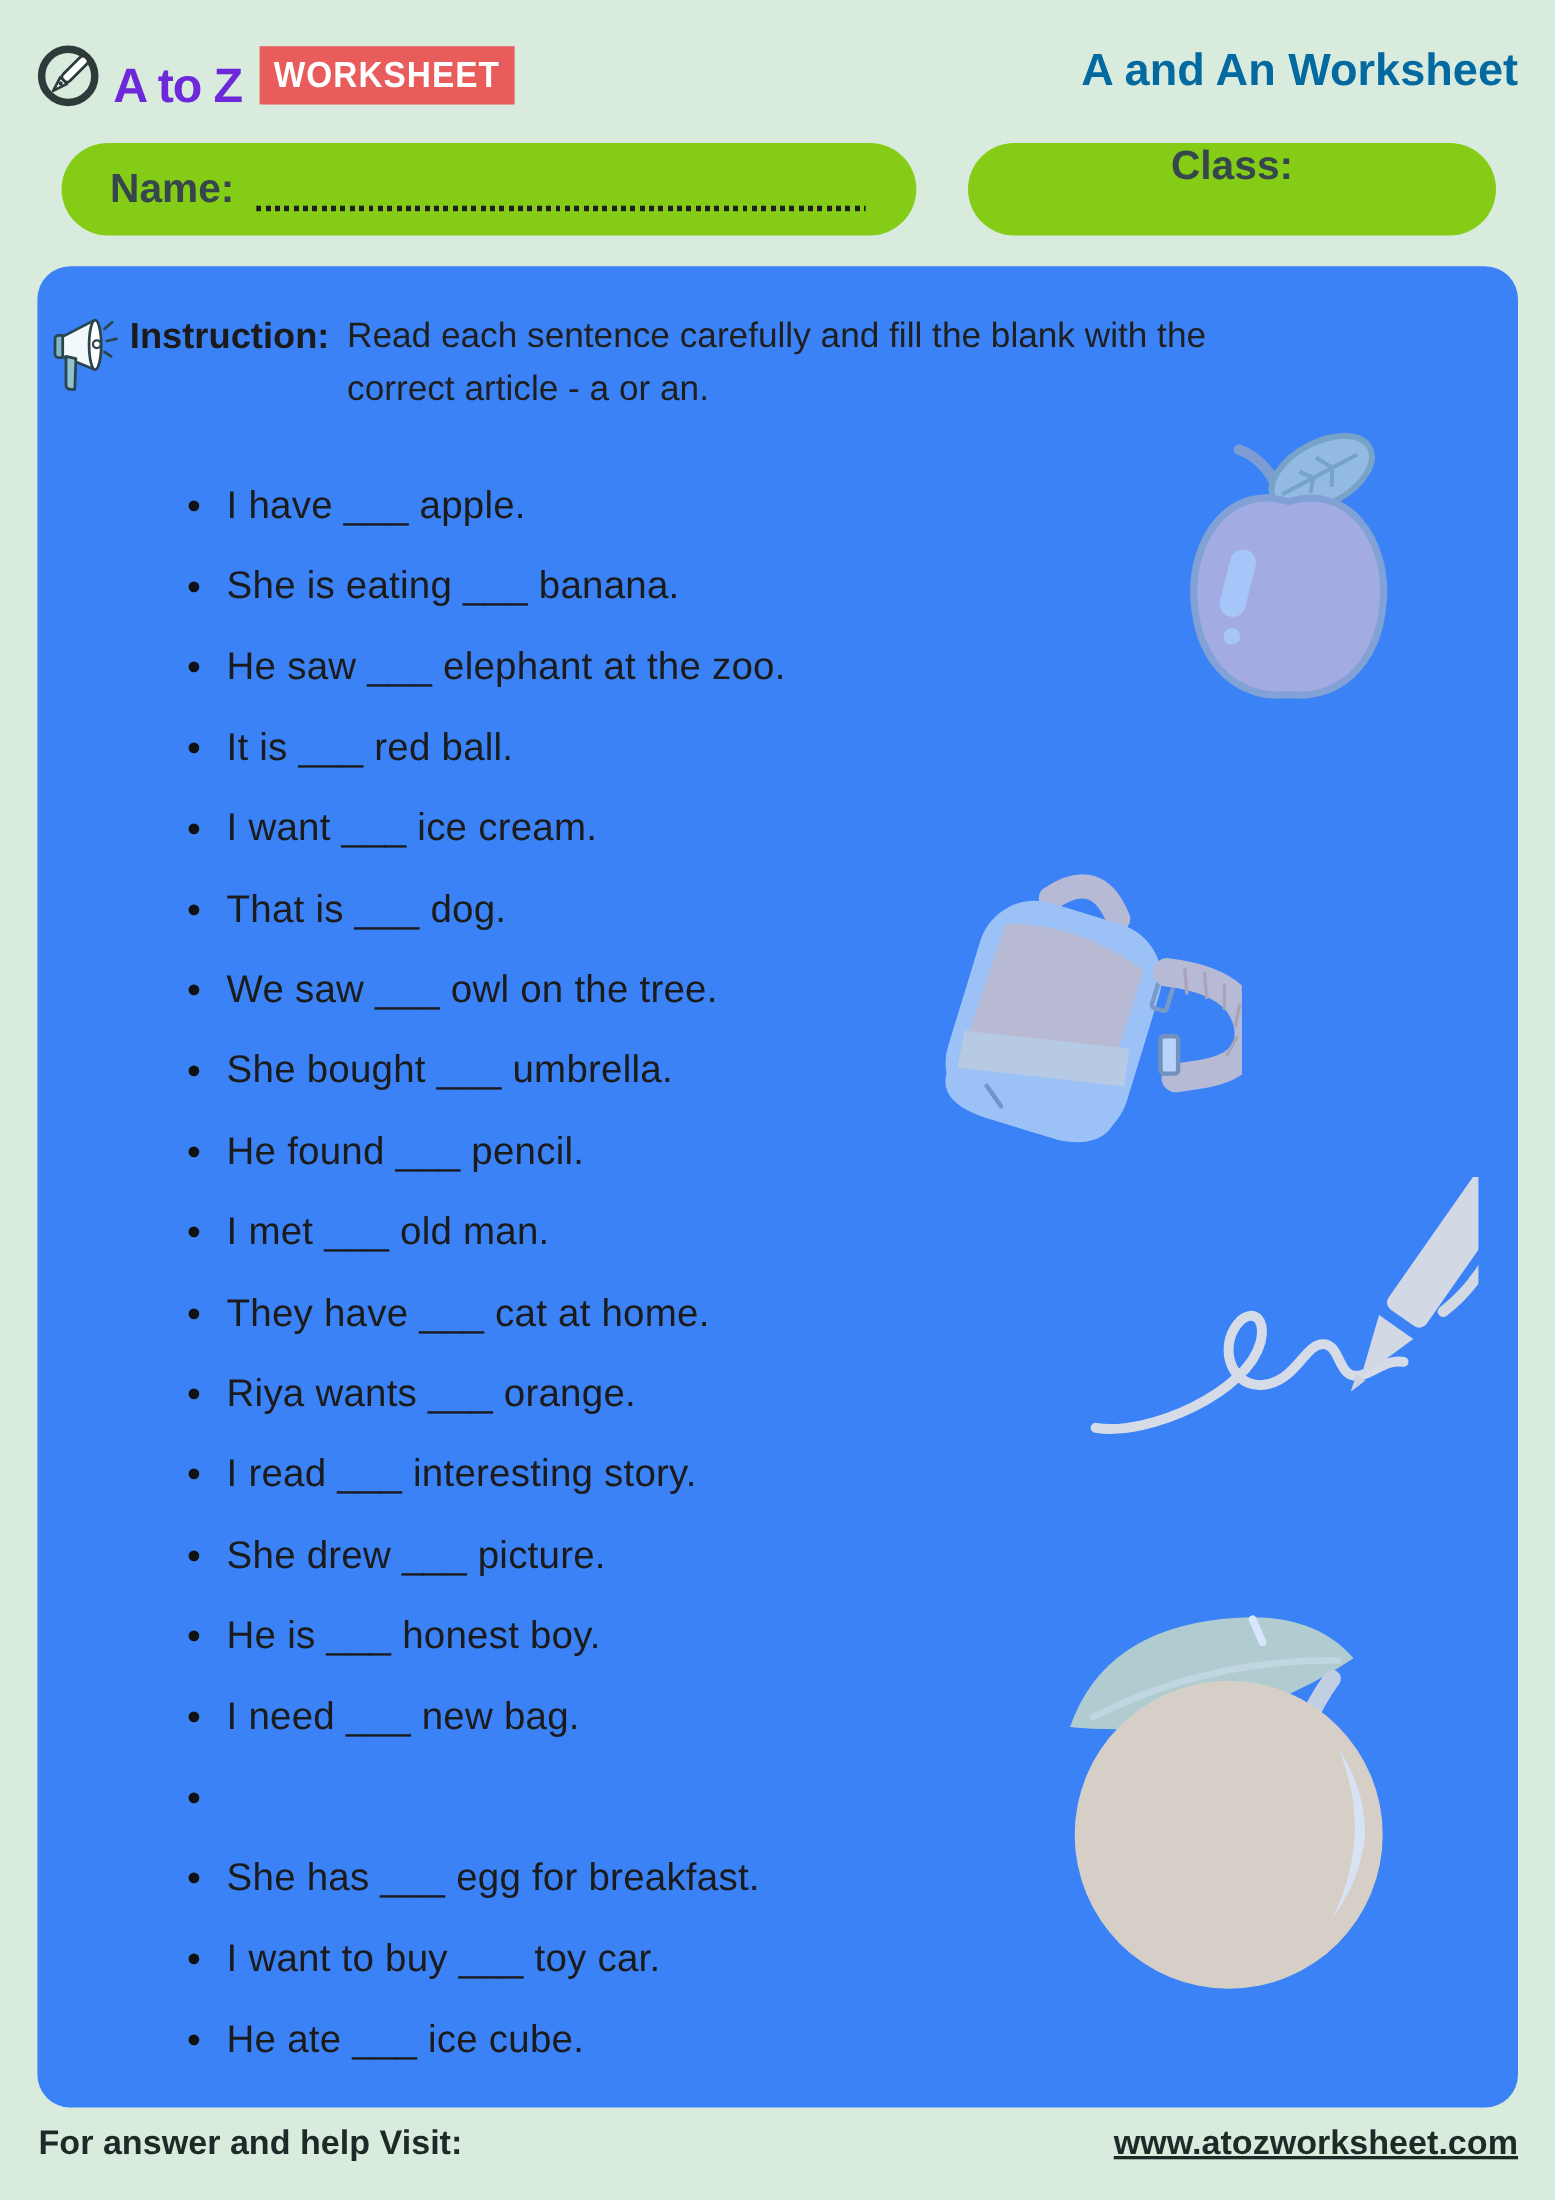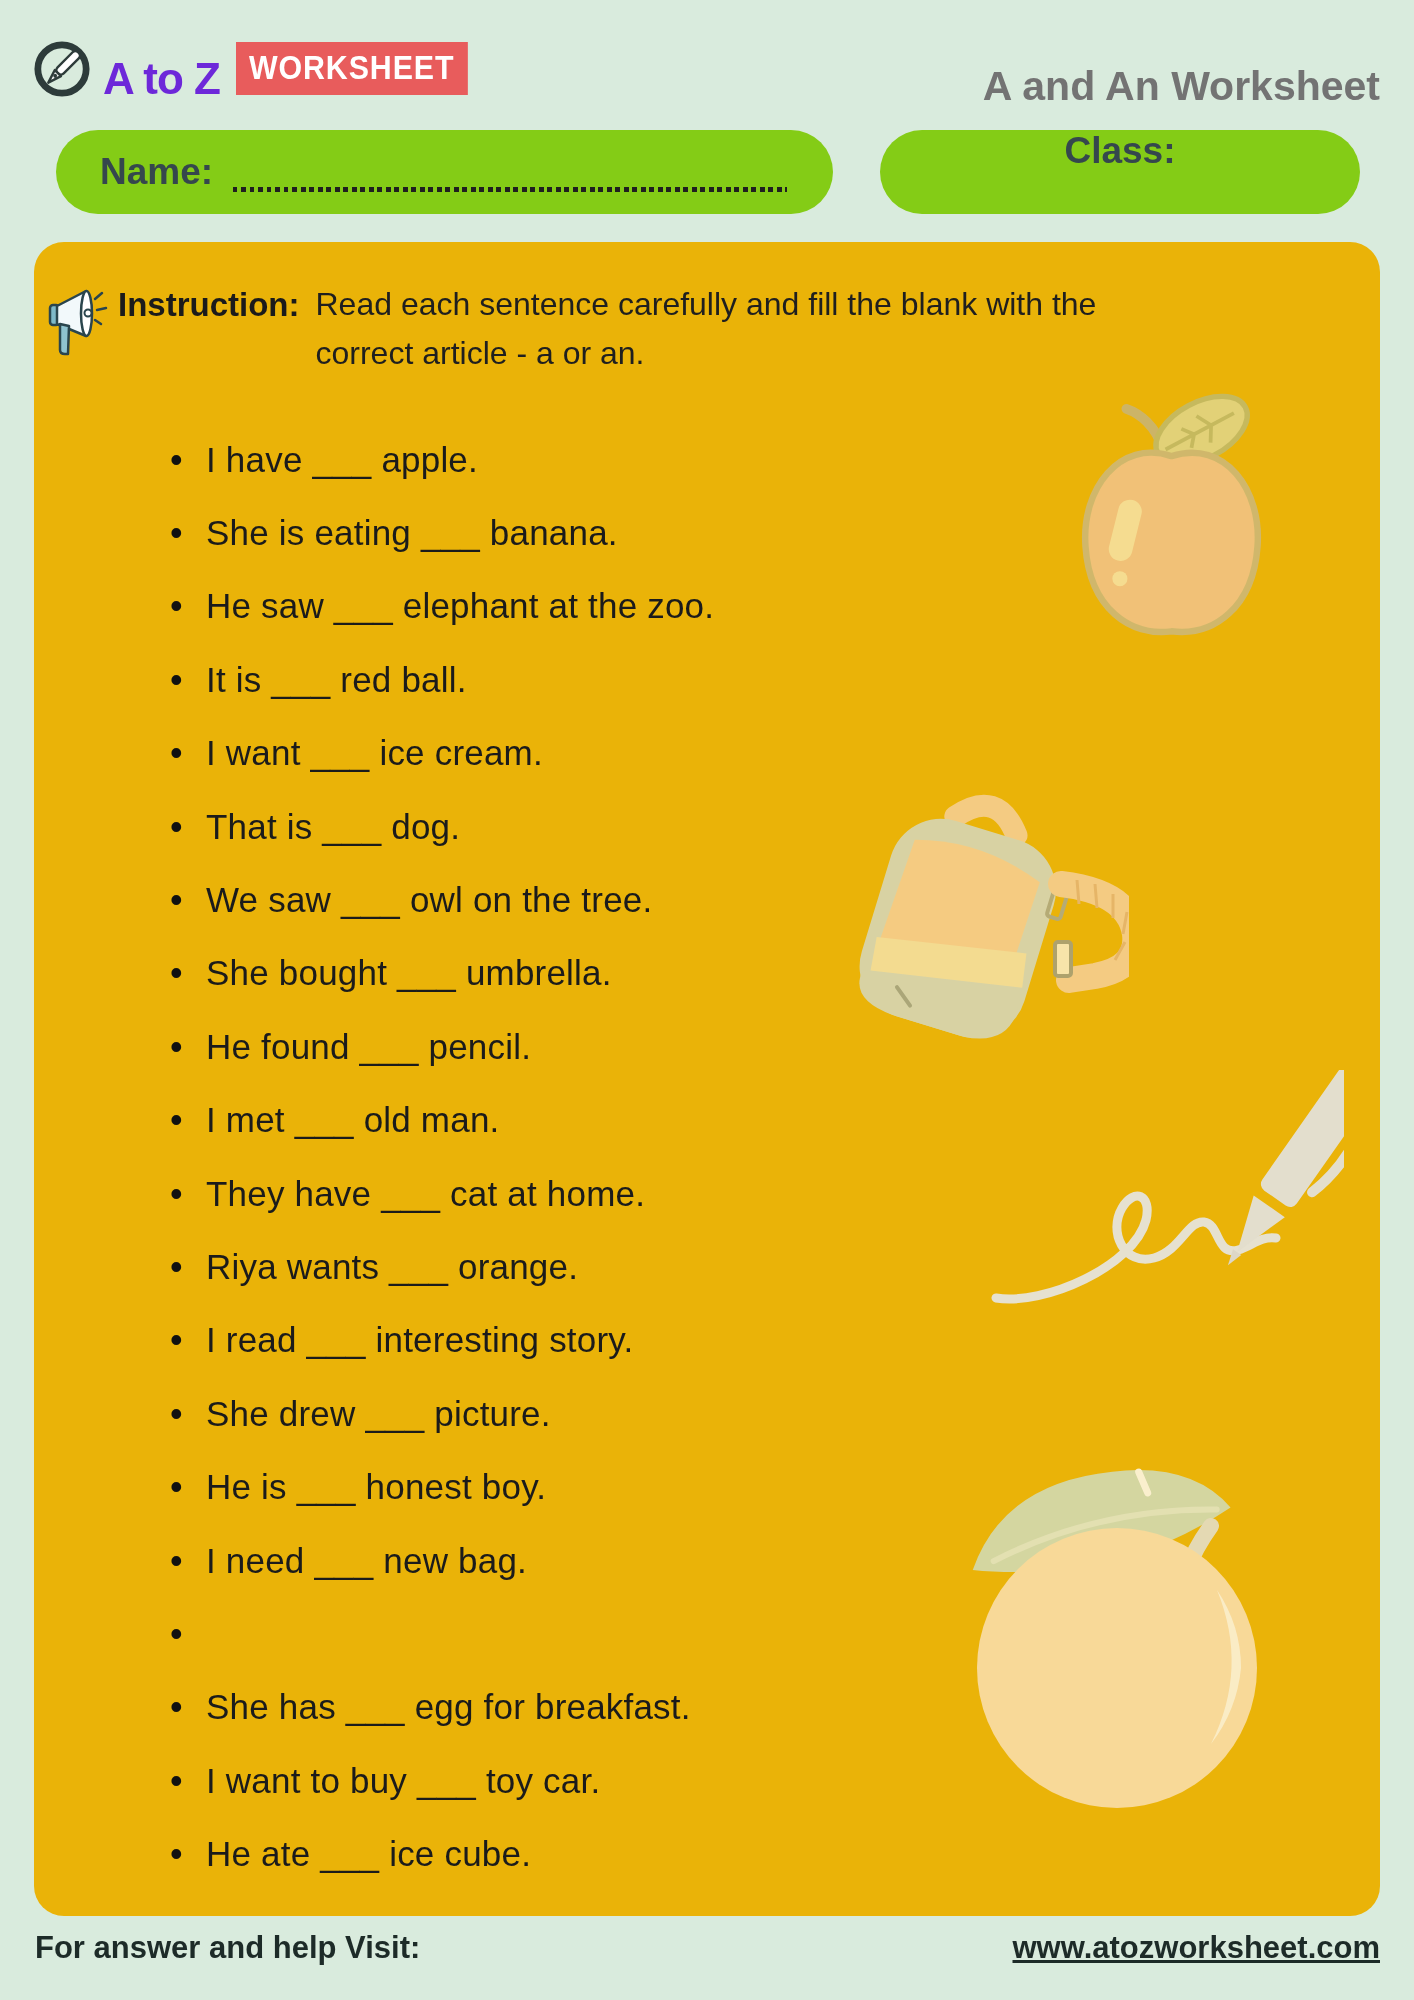--- a/index.html
+++ b/index.html
@@ -21,22 +21,22 @@
   .brand-text{
     font-size:44px; font-weight:700; color:#6d28d9; letter-spacing:-1px;margin-top:21px;
   }
   .brand-badge{
     background:#e85c5c; color:#ffffff;
     font-size:33px; font-weight:700; letter-spacing:1px;
     padding:7px 14px 8px; margin-left:4px;
     transform:scaleX(.92); transform-origin:left center;
   }
   .page-title{
-    position:absolute; right:34px; top:63px;
-    font-size:41px; font-weight:600; color:#737373; letter-spacing:0;
+    position:absolute; right:34px; top:40px;
+    font-size:41px; font-weight:600; color:#0369a1; letter-spacing:0;
   }
 
   
   .pill{
     position:absolute; top:130px; height:84px;
     background:#84cc16; border-radius:46px;
     display:flex; align-items:center;
   }
   .pill-name{ left:56px;  width:777px; padding:0 46px 0 44px; }
   .pill-class{ left:880px; width:480px; padding:0 40px 0 40px;flex-direction:column; }
@@ -45,21 +45,21 @@
   }
   .dotline{
     flex:1; height:5px; margin-left:20px; margin-top:34px;
     background:repeating-linear-gradient(90deg,#1f1f1f 0 4.5px,transparent 4.5px 8.5px);
   }
 
   
   .card{
     position:absolute; left:34px; top:242px;
     width:1346px; height:1674px;
-    background:#eab308; border-radius:30px;
+    background:#3b82f6; border-radius:30px;
     overflow:hidden;
   }
 
   
   .instruction{
     position:absolute; left:14px; top:38px;
     display:flex; align-items:flex-start;
   }
   .instruction-icon{ width:60px; margin-top:4px; }
   .instruction-label{

